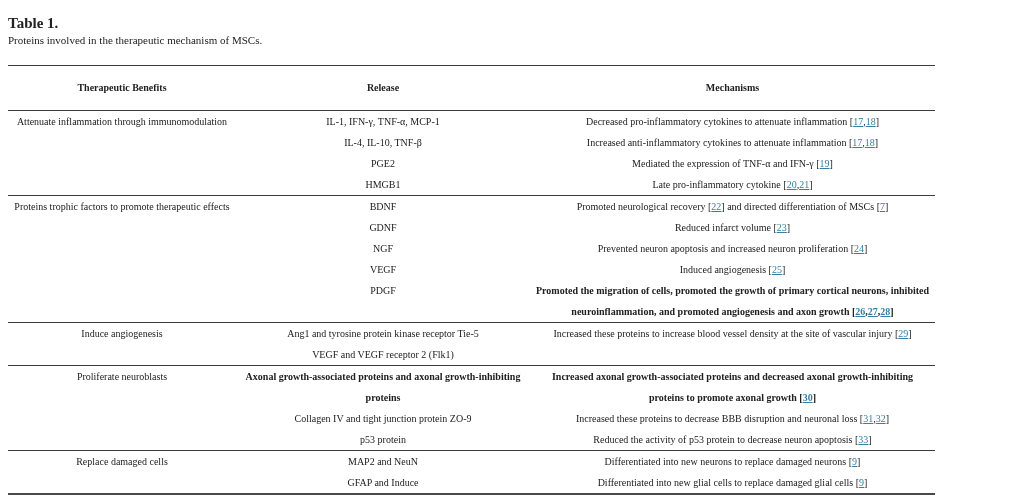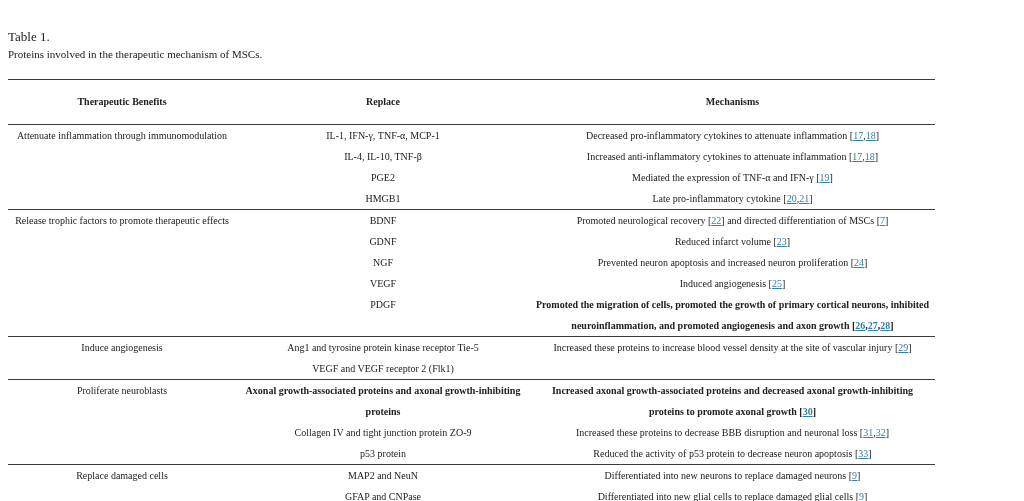--- a/index.html
+++ b/index.html
@@ -9,24 +9,24 @@
     width: 1024px;
     height: 501px;
     overflow: hidden;
     font-family: "Liberation Serif", "DejaVu Serif", serif;
     color: #212121;
   }
   .page {
     padding: 8px 0 0 8px;
   }
   .table-title {
-    font-size: 13px;
-    font-weight: normal;
+    font-size: 15px;
+    font-weight: bold;
     line-height: 18px;
-    margin: 20px 0 0 0;
+    margin: 6px 0 0 0;
   }
   .table-caption {
     font-size: 11px;
     line-height: 14px;
     margin: 1px 0 0 0;
   }
   table.proteins-table {
     margin-top: 18px;
     border-collapse: collapse;
     table-layout: fixed;
@@ -73,21 +73,21 @@
 
   <table class="proteins-table">
     <colgroup>
       <col style="width:228px">
       <col style="width:294px">
       <col style="width:405px">
     </colgroup>
     <thead>
       <tr>
           <th>Therapeutic Benefits</th>
-          <th>Replace</th>
+          <th>Release</th>
           <th>Mechanisms</th>
         </tr>
     </thead>
     <tbody>
         <tr class="group-start">
           <td rowspan="4">Attenuate inflammation through immunomodulation</td>
           <td>IL-1, IFN-γ, TNF-α, MCP-1</td>
           <td>Decreased pro-inflammatory cytokines to attenuate inflammation [<a href="#" class="ref-link">17</a>,<a href="#" class="ref-link">18</a>]</td>
         </tr>
         <tr>
@@ -96,21 +96,21 @@
         </tr>
         <tr>
           <td>PGE2</td>
           <td>Mediated the expression of TNF-α and IFN-γ [<a href="#" class="ref-link">19</a>]</td>
         </tr>
         <tr>
           <td>HMGB1</td>
           <td>Late pro-inflammatory cytokine [<a href="#" class="ref-link">20</a>,<a href="#" class="ref-link">21</a>]</td>
         </tr>
         <tr class="group-start">
-          <td rowspan="5">Release trophic factors to promote therapeutic effects</td>
+          <td rowspan="5">Proteins trophic factors to promote therapeutic effects</td>
           <td>BDNF</td>
           <td>Promoted neurological recovery [<a href="#" class="ref-link">22</a>] and directed differentiation of MSCs [<a href="#" class="ref-link">7</a>]</td>
         </tr>
         <tr>
           <td>GDNF</td>
           <td>Reduced infarct volume [<a href="#" class="ref-link">23</a>]</td>
         </tr>
         <tr>
           <td>NGF</td>
           <td>Prevented neuron apoptosis and increased neuron proliferation [<a href="#" class="ref-link">24</a>]</td>
@@ -144,18 +144,18 @@
         <tr>
           <td>p53 protein</td>
           <td>Reduced the activity of p53 protein to decrease neuron apoptosis [<a href="#" class="ref-link">33</a>]</td>
         </tr>
         <tr class="group-start">
           <td rowspan="2">Replace damaged cells</td>
           <td>MAP2 and NeuN</td>
           <td>Differentiated into new neurons to replace damaged neurons [<a href="#" class="ref-link">9</a>]</td>
         </tr>
         <tr>
-          <td>GFAP and CNPase</td>
+          <td>GFAP and Induce</td>
           <td>Differentiated into new glial cells to replace damaged glial cells [<a href="#" class="ref-link">9</a>]</td>
         </tr>
       </tbody>
   </table>
 </div>
 
 </body></html>

